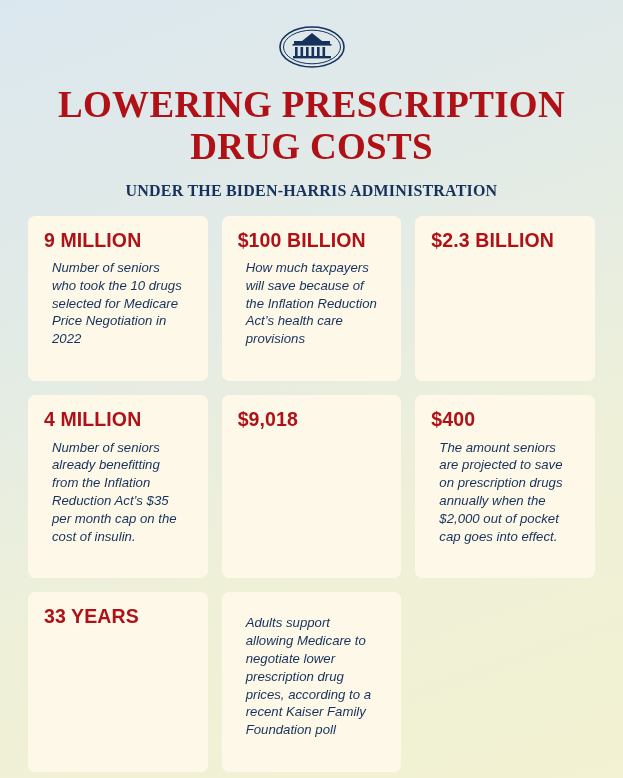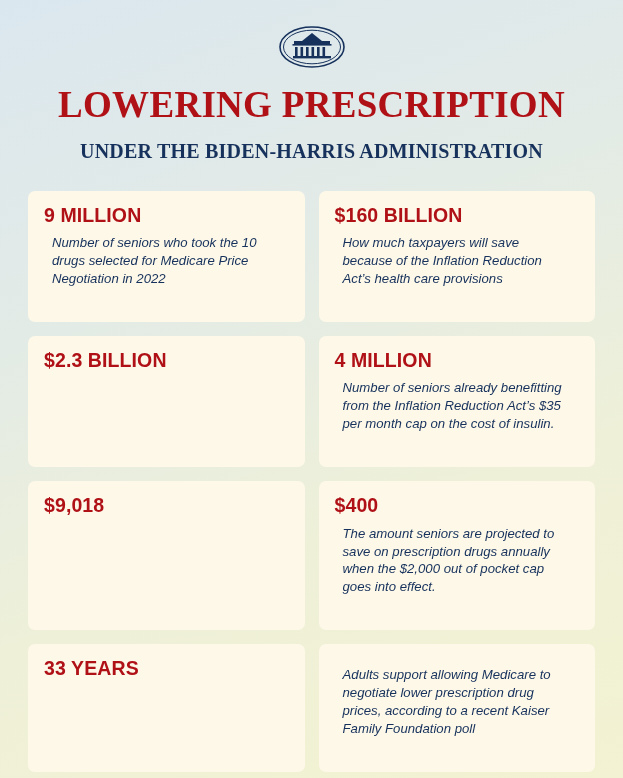--- a/index.html
+++ b/index.html
@@ -39,32 +39,32 @@
     text-transform: uppercase;
     font-variant: small-caps;
   }
   .title .line {
     display: block;
   }
   .subtitle {
     color: #16315c;
     font-family: "Liberation Serif", serif;
     font-weight: bold;
-    font-size: 20px;
+    font-size: 16px;
     letter-spacing: 0.2px;
     text-align: center;
     margin-top: 14px;
-    margin-bottom: 28px;
+    margin-bottom: 16px;
     text-transform: uppercase;
     font-variant: small-caps;
   }
   .grid {
     width: 100%;
     display: grid;
-    grid-template-columns: 1fr 1fr;
+    grid-template-columns: 1fr 1fr 1fr;
     gap: 14px 14px;
     flex: 1;
   }
   .card {
     background: #fdf8e8;
     border-radius: 7px;
     padding: 14px 16px 13px 16px;
     box-sizing: border-box;
   }
   .stat {
@@ -100,33 +100,34 @@
       <rect x="33.5" y="23" width="2.6" height="9" fill="#16315c"></rect>
       <rect x="39" y="23" width="2.6" height="9" fill="#16315c"></rect>
       <rect x="44.5" y="23" width="2.6" height="9" fill="#16315c"></rect>
       <rect x="15" y="32" width="38" height="2.4" fill="#16315c"></rect>
       <polygon points="34,9 24,17 44,17" fill="#16315c"></polygon>
     </svg>
   </div>
 
   <h1 class="title">
     <span class="line">Lowering Prescription</span>
+    <span class="line">Drug Costs</span>
   </h1>
 
   <div class="subtitle">Under the Biden-Harris Administration</div>
 
   <div class="grid">
 
     <div class="card">
       <p class="stat">9 MILLION</p>
       <p class="desc">Number of seniors who took the 10 drugs selected for Medicare Price Negotiation in 2022</p>
     </div>
 
     <div class="card">
-      <p class="stat">$160 BILLION</p>
+      <p class="stat">$100 BILLION</p>
       <p class="desc">How much taxpayers will save because of the Inflation Reduction Act’s health care provisions</p>
     </div>
 
     <div class="card">
       <p class="stat">$2.3 BILLION</p>
     </div>
 
     <div class="card">
       <p class="stat">4 MILLION</p>
       <p class="desc">Number of seniors already benefitting from the Inflation Reduction Act’s $35 per month cap on the cost of insulin.</p>

